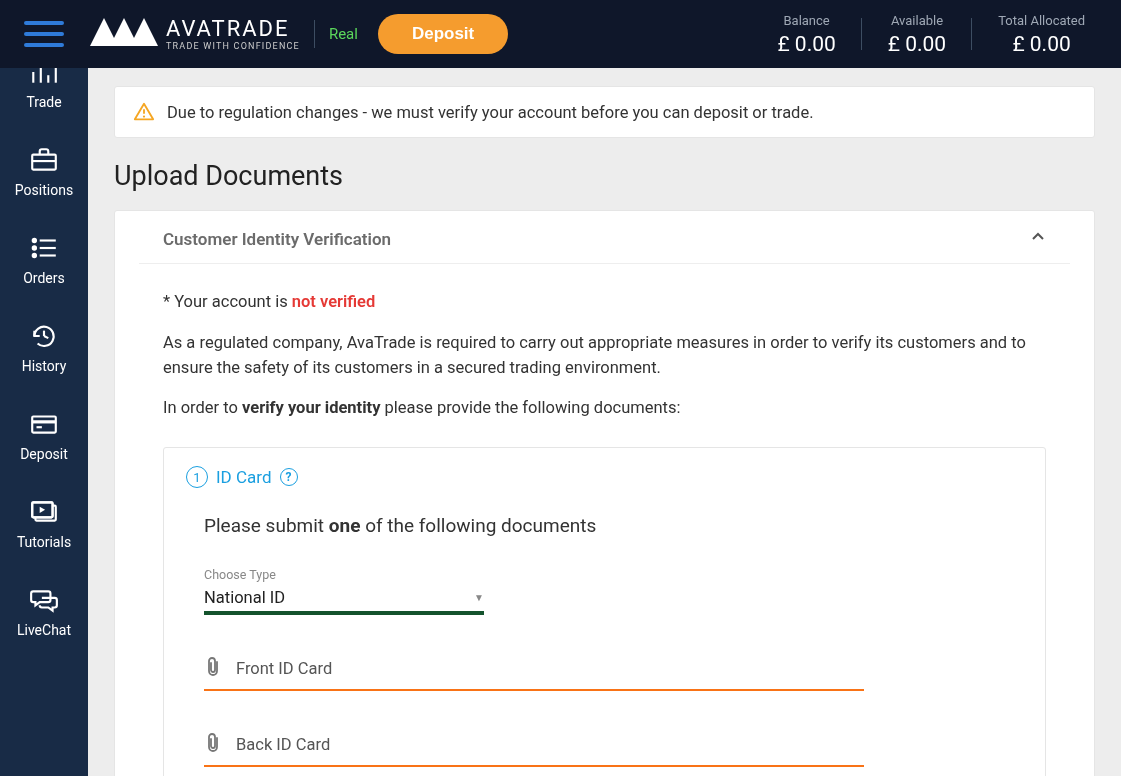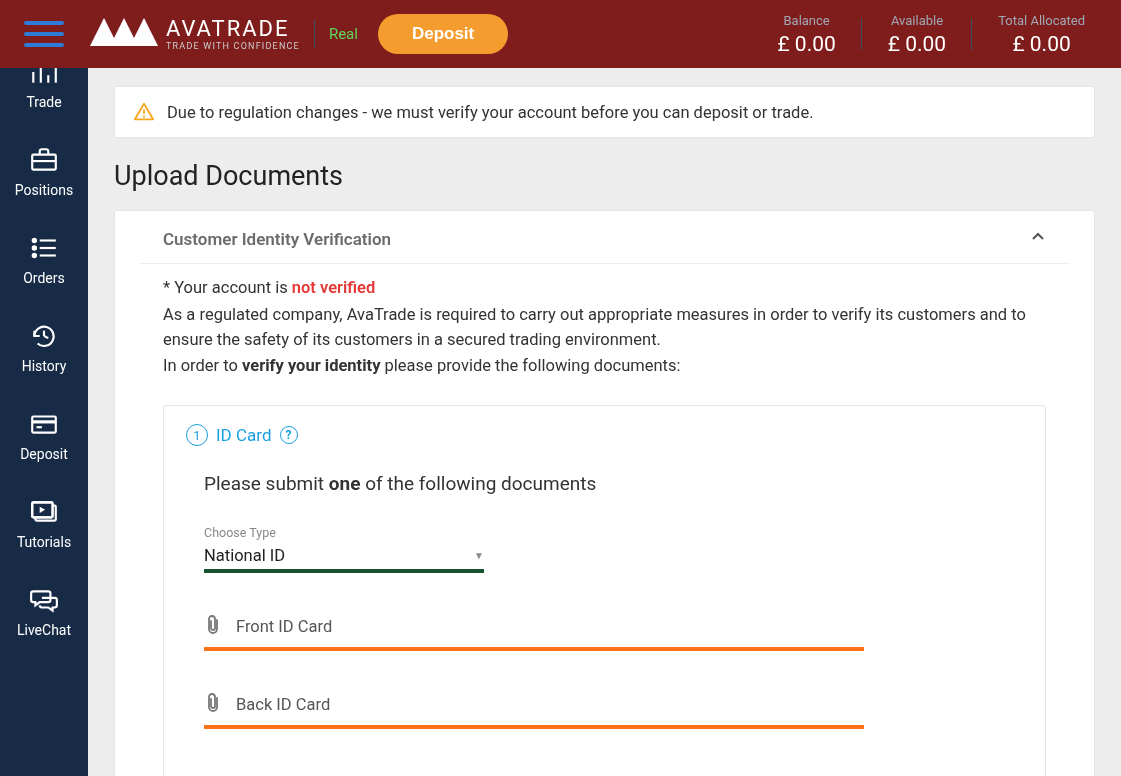--- a/index.html
+++ b/index.html
@@ -9,21 +9,21 @@
     width: 1121px;
     height: 776px;
     overflow: hidden;
     position: relative;
   }
   
   .topbar {
     position: absolute;
     top: 0; left: 0; right: 0;
     height: 68px;
-    background: #7f1d1d;
+    background: #0f172a;
     display: flex;
     align-items: center;
     color: #fff;
     z-index: 10;
   }
   .hamburger {
     width: 88px;
     display: flex;
     align-items: center;
     justify-content: center;
@@ -154,21 +154,21 @@
     padding: 0;
   }
   .card-head {
     display:flex; align-items:center; justify-content:space-between;
     padding: 18px 24px 14px 24px;
     border-bottom: 1px solid #eee;
     margin: 0 24px;
   }
   .card-head .t { font-size: 17px; font-weight: 600; color: #6b6b6b; }
   .card-body { padding: 10px 48px 20px 48px; font-size: 16.5px; color:#333; }
-  .card-body p { margin: 2px 0; line-height:1.5;}
+  .card-body p { margin: 16px 0; line-height:1.5;}
   .notv { color: #e53935; font-weight:600;}
   .strong { font-weight: 700; }
   .doc-box {
     border: 1px solid #e5e5e5;
     border-radius: 3px;
     margin-top: 26px;
     padding: 18px 36px 30px 22px;
   }
   .doc-title {
     display:flex; align-items:center; gap:8px;
@@ -192,21 +192,21 @@
   }
   .field .flabel { font-size:12.5px; color:#888; display:block; margin-bottom:2px;}
   .field .fval {
     display:flex; align-items:center; justify-content:space-between;
     border-bottom:4px solid #14532d; padding: 4px 0;
     font-size:16.5px; color:#222;
   }
   .field .car { color:#888; font-size:10px;}
   .upload-row {
     display:flex; align-items:center; gap:14px;
-    border-bottom:4px solid #f97316;
+    border-bottom:2px solid #f97316;
     padding: 8px 0;
     margin-bottom: 34px;
     width: 660px;
     color:#555;
     font-size:16.5px;
   }
   .clip { color:#777; }
 </style>
 </head>
 <body>

